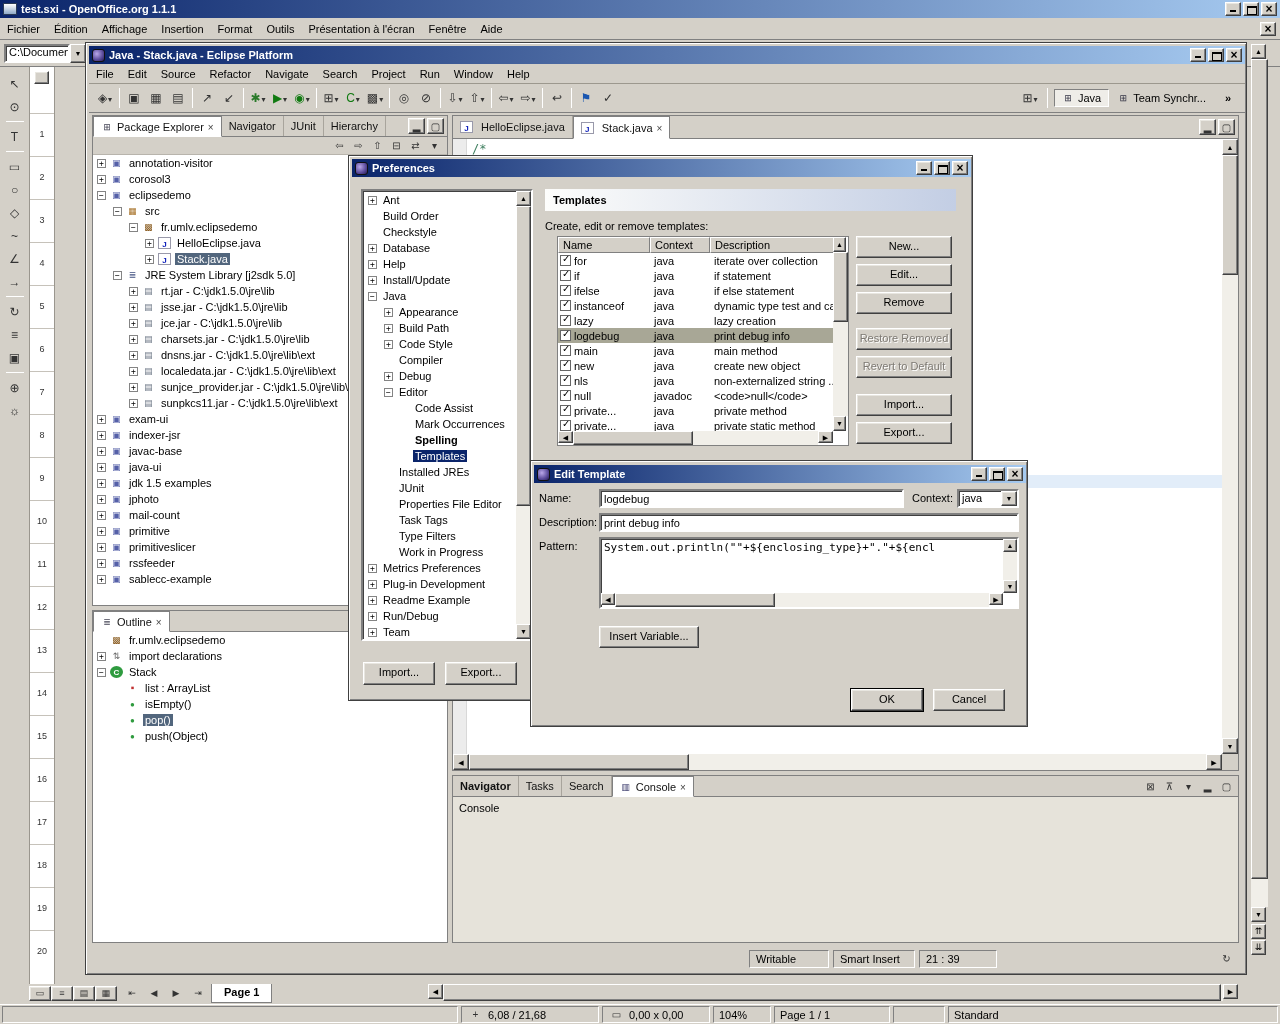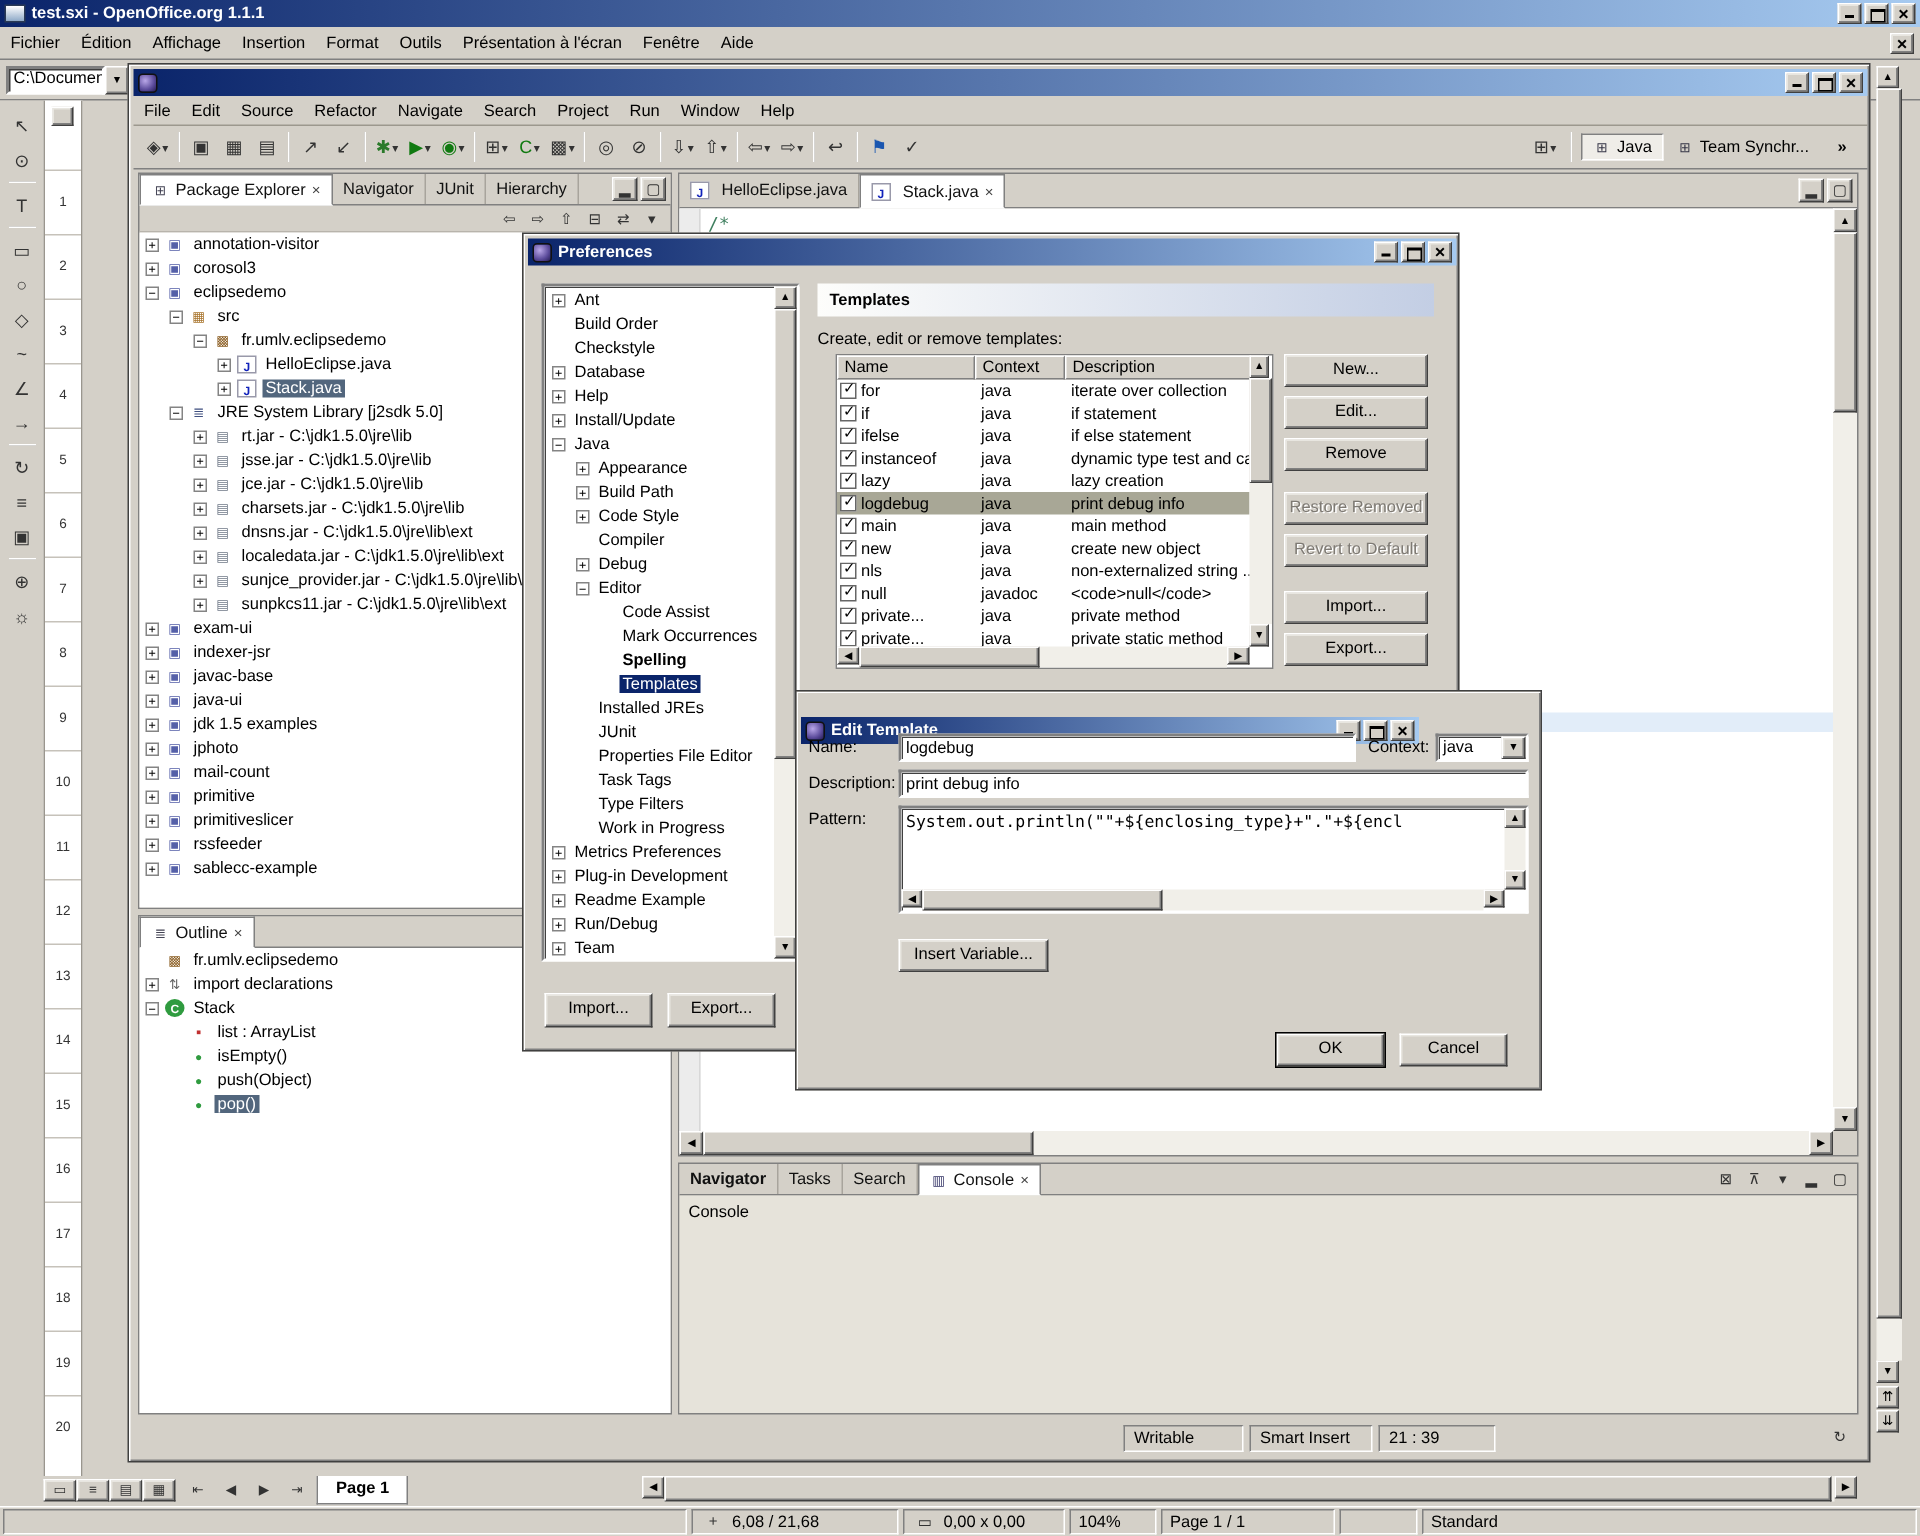--- a/index.html
+++ b/index.html
@@ -152,21 +152,21 @@
 .cbx{width:11px;height:11px;background:#fff;border:1px solid #666;position:relative;flex:none}
 .cbx.checked::before{content:"✓";position:absolute;left:1px;top:-3px;font-size:10px}
 #pt-vscroll{position:absolute;right:0;top:0;width:15px;height:194px}
 #pt-vscroll .sbtn{width:13px;height:15px}
 #pt-hscroll{position:absolute;left:0;bottom:0;right:15px;height:14px}
 #pt-hscroll .sbtn{width:15px;height:12px}
 #pf-btns{left:507px;top:80px;width:96px}
 #pf-btns .btn{position:absolute;left:0;width:96px;height:22px}
 #pf-bottom .btn{position:absolute;top:506px;width:72px;height:23px}
 #et-dlg{left:530px;top:460px;width:498px;height:267px;z-index:20}
-#et-title{left:3px;top:17px;width:412px}
+#et-title{left:3px;top:4px;width:492px}
 .lbl{white-space:nowrap}
 #et-pattern{left:68px;top:76px;width:420px;height:72px;background:#fff;border:2px solid;border-color:#808080 #fff #fff #808080;box-shadow:inset 1px 1px 0 #404040}
 #et-ptext{position:absolute;left:3px;top:2px;right:16px;bottom:16px;font:11px "DejaVu Sans Mono",monospace;white-space:nowrap;overflow:hidden}
 #et-pv{position:absolute;right:0;top:0;bottom:14px;width:14px}
 #et-pv .sbtn{width:14px;height:13px}
 #et-ph{position:absolute;left:0;bottom:0;right:14px;height:14px}
 #et-ph .sbtn{width:14px;height:12px}
 .combo{display:flex;align-items:stretch;background:#fff;border:2px solid;border-color:#808080 #fff #fff #808080;box-shadow:inset 1px 1px 0 #404040}
 .combo .cval{flex:1;padding:1px 3px}
 .cdrop{width:16px;display:flex;align-items:center;justify-content:center}
@@ -354,20 +354,21 @@
     </span>
   <span class="stcell" style="width:52px"></span>
   <span class="stcell" style="flex:1">
       <span>Standard</span>
     </span>
 </div>
 
 <div class="abs" id="ec-win">
   <div class="titlebar abs" id="ec-titlebar">
     <span class="ec-logo"></span>
+    <span class="ttext">Java - Stack.java - Eclipse Platform</span>
     <span class="wbtns">
       <span class="wbtn b-min"></span>
       <span class="wbtn b-max"></span>
       <span class="wbtn b-close"></span>
     </span>
   </div>
 
   <div class="abs" id="ec-menubar">
 
   <span class="menu-item">File</span>
@@ -702,29 +703,29 @@
         <div class="titem" style="padding-left: 20px;">
           <span class="expand noexp"></span>
           <span class="ic ic-field"></span>
           <span class="tlabel">list : ArrayList</span>
         </div>
         <div class="titem" style="padding-left: 20px; text-align: right;">
           <span class="expand noexp"></span>
           <span class="ic ic-method"></span>
           <span class="tlabel">isEmpty()</span>
         </div>
+        <div class="titem selected" style="padding-left: 20px;">
+          <span class="expand noexp"></span>
+          <span class="ic ic-method"></span>
+          <span class="tlabel">pop()</span>
+        </div>
         <div class="titem" style="padding-left: 20px;">
           <span class="expand noexp"></span>
           <span class="ic ic-method"></span>
           <span class="tlabel">push(Object)</span>
-        </div>
-        <div class="titem selected" style="padding-left: 20px;">
-          <span class="expand noexp"></span>
-          <span class="ic ic-method"></span>
-          <span class="tlabel">pop()</span>
         </div>
       </div>
   </div>
 
   <div class="panel" id="ec-editor">
     <div class="tabrow">
       <span class="flex" style="align-items:stretch">
 
       <span class="tab">
             <span class="tabic ic ic-jfile"></span>

